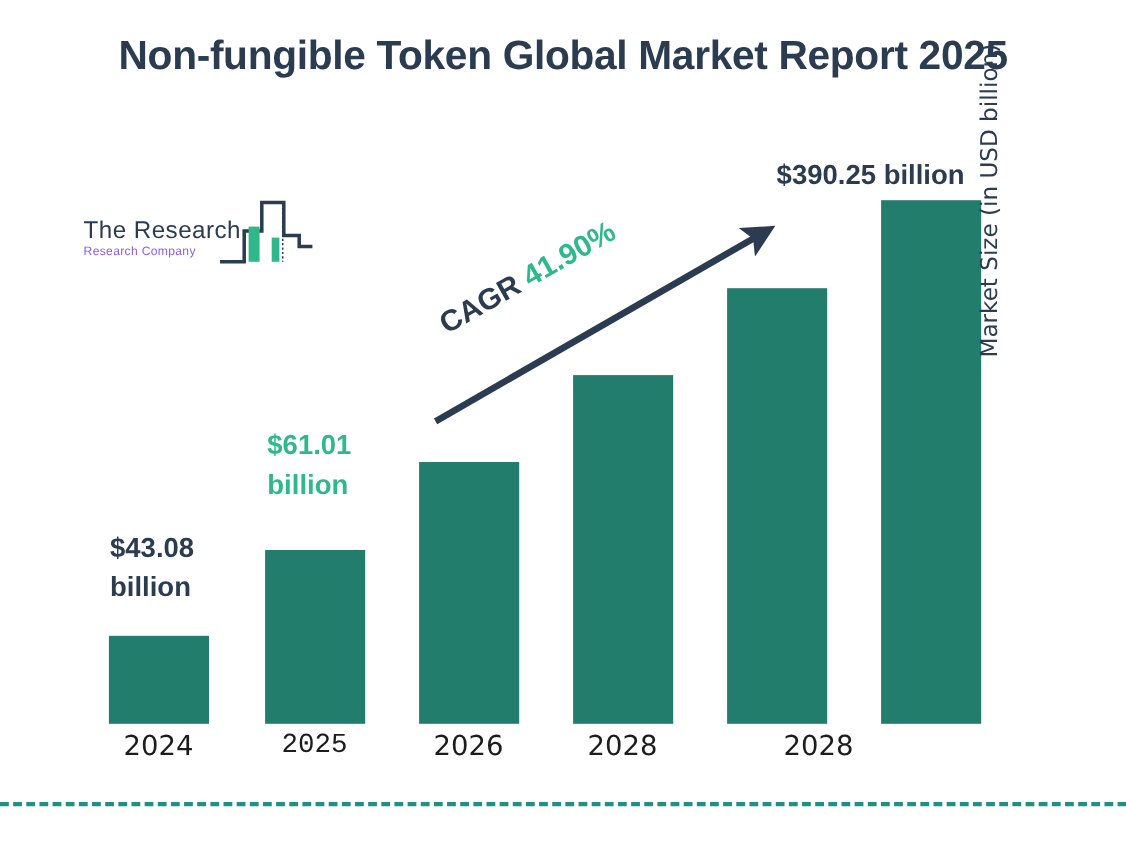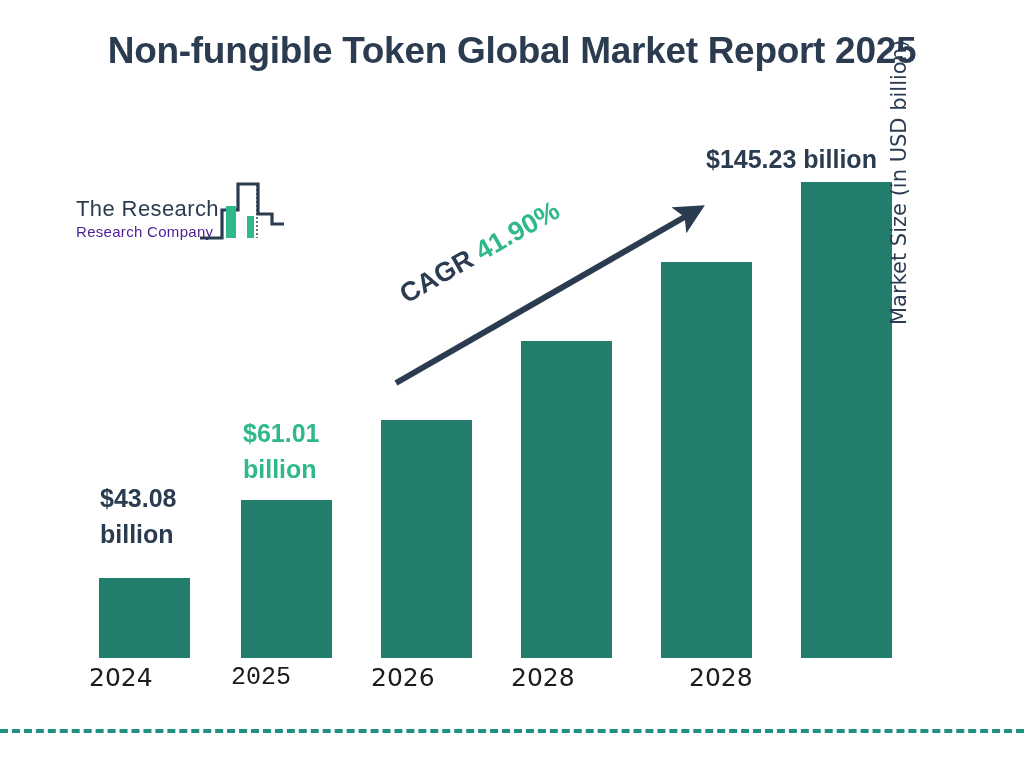--- a/index.html
+++ b/index.html
@@ -48,24 +48,24 @@
     top: 16px;
     color: #2b3c51;
   }
   .logo-line1 {
     font-size: 22px;
     letter-spacing: 0.4px;
     white-space: nowrap;
     color: #2b3c51;
   }
   .logo-line2 {
-    font-size: 15px;
+    font-size: 11px;
     letter-spacing: 0.3px;
     white-space: nowrap;
-    color: #4c1d95;
+    color: #8b5cf6;
     margin-top: 1px;
   }
   .logo-mark {
     position: absolute;
     left: 122px;
     top: 0px;
   }
 
   
   .plot {
@@ -78,37 +78,38 @@
   .bar {
     position: absolute;
     background: #237d6d;
   }
 
   
   .xlabel {
     position: absolute;
     top: 663px;
     width: 110px;
+    text-align: center;
     font-size: 25px;
     color: #1c1c1c;
     font-family: "DejaVu Sans", sans-serif;
   }
 
   
   .callout {
     position: absolute;
     font-size: 25px;
     font-weight: bold;
     line-height: 1.42;
   }
   .callout.navy  { color: #2b3c51; }
   .callout.green { color: #2fb98a; }
 
   #callout-2024 { left: 100px; top: 481px; width: 150px; }
-  #callout-2025 { left: 243px; top: 416px; width: 150px; }
+  #callout-2025 { left: 243px; top: 388px; width: 150px; }
   #callout-2029 { left: 706px; top: 142px; width: 260px; white-space: nowrap; }
 
   
   .cagr-arrow { position: absolute; left: 0; top: 0; }
   .cagr-text {
     position: absolute;
     left: 402px;
     top: 281px;
     font-size: 27px;
     font-weight: bold;
@@ -192,21 +193,21 @@
   <div class="callout navy" id="callout-2024">
     <div>$43.08</div>
     <div>billion</div>
   </div>
 
   <div class="callout green" id="callout-2025">
     <div>$61.01</div>
     <div>billion</div>
   </div>
 
-  <div class="callout navy" id="callout-2029">$145.23 billion</div>
+  <div class="callout navy" id="callout-2029">$390.25 billion</div>
 
   <div class="xlabel" style="left:89px;">2024</div>
   <div class="xlabel" style="left:231px;font-family:Liberation Mono, monospace;">2025</div>
   <div class="xlabel" style="left:371px;">2026</div>
   <div class="xlabel" style="left:511px;">2028</div>
   <div class="xlabel" style="left:689px;">2028</div>
 
   <div class="ylabel">Market Size (in USD billion)</div>
 
   <div class="footer-rule"></div>

